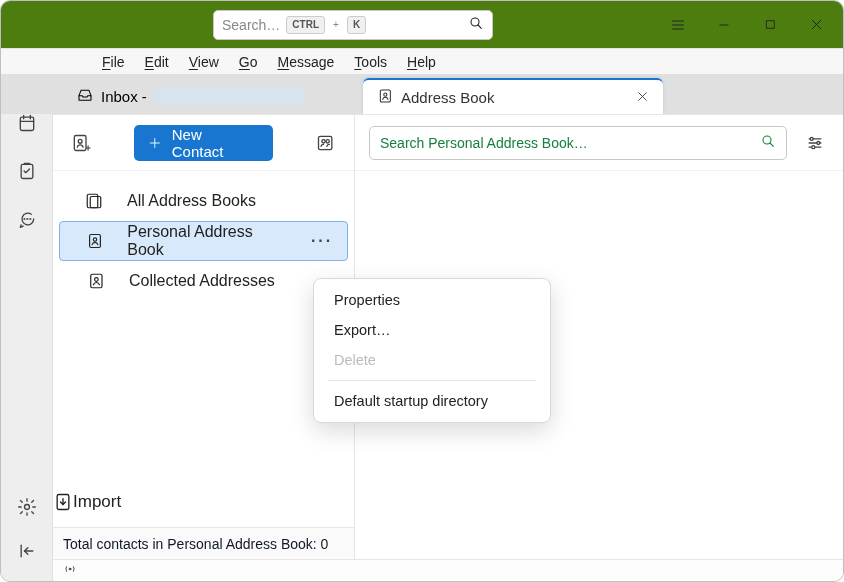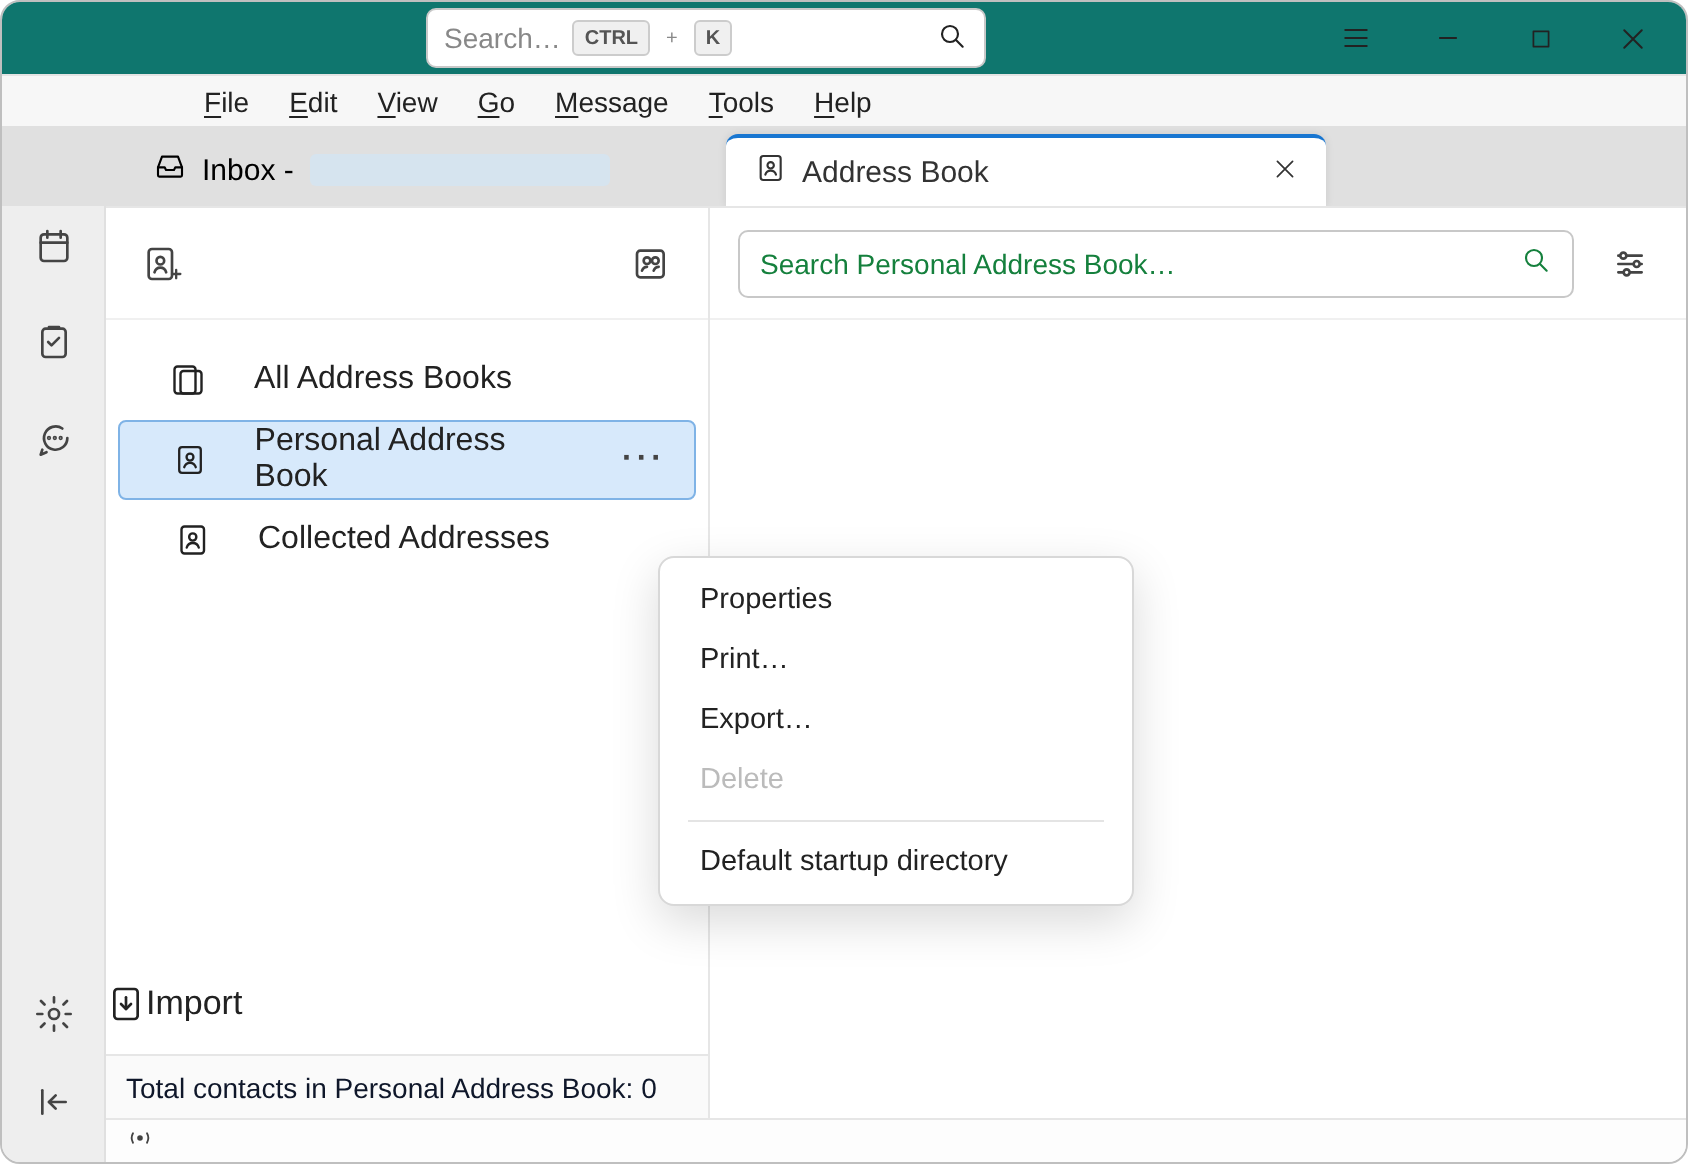--- a/index.html
+++ b/index.html
@@ -17,24 +17,24 @@
     background: #f2f2f2;
     border: 1px solid #bfbfbf;
     border-radius: 10px;
     position: relative;
     overflow: hidden;
     display: flex;
     flex-direction: column;
   }
   
   .titlebar {
-    height: 36px;
+    height: 47px;
     display: flex;
     align-items: center;
-    background: #0f766e;
+    background: #4d7c0f;
     padding: 0 4px;
   }
   .titlebar .spacer { flex: 1; }
   .search-box {
     margin-left: 160px;
     width: 280px; height: 30px;
     background: #fff;
     border: 1px solid #c8c8c8;
     border-radius: 5px;
     display: flex; align-items: center;
@@ -245,21 +245,21 @@
   }
   .contact-search .mag { margin-left: auto; }
   .display-toggle {
     width: 28px; height: 28px;
     display: flex; align-items: center; justify-content: center;
     color: #444;
   }
   
   .context-menu {
     position: absolute;
-    left: 328px;
+    left: 312px;
     top: 277px;
     width: 238px;
     background: #fff;
     border: 1px solid #d8d8d8;
     border-radius: 8px;
     box-shadow: 0 8px 24px rgba(0,0,0,.15);
     padding: 6px 4px;
     z-index: 50;
   }
   .context-menu .cm-item {
@@ -429,20 +429,26 @@
       <div class="pane-left">
         <div class="left-toolbar">
           <div class="tbicon">
             <svg width="20" height="20" viewBox="0 0 24 24">
                 <rect x="4" y="3" width="14" height="18" rx="2"></rect>
                 <circle cx="11" cy="10" r="2.3"></circle>
                 <path d="M7.5 17c.5-1.8 1.8-2.8 3.5-2.8s3 .9 3.5 2.8"></path>
                 <path d="M18 18h5M20.5 15.5v5" stroke-width="1.4"></path>
               </svg>
           </div>
+          <div class="new-contact-btn">
+            <svg width="14" height="14" viewBox="0 0 24 24" stroke="#fff">
+                <path d="M12 4v16M4 12h16"></path>
+              </svg>
+            <span>New Contact</span>
+          </div>
           <div class="tbicon" style="margin-left:auto;">
             <svg width="20" height="20" viewBox="0 0 24 24">
                 <rect x="3" y="4" width="16" height="16" rx="2"></rect>
                 <circle cx="9" cy="10" r="2"></circle>
                 <circle cx="14" cy="10" r="2"></circle>
                 <path d="M6 16c.5-1.5 1.8-2.3 3-2.3M13 16c.5-1.5 1.8-2.3 3-2.3"></path>
               </svg>
           </div>
         </div>
 
@@ -517,20 +523,19 @@
             <path d="M6 8a8 8 0 0 0 0 8M18 8a8 8 0 0 1 0 8"></path>
             <circle cx="12" cy="12" r="1.6" fill="currentColor"></circle>
           </svg>
       </span>
     </div>
 
   </div>
 
   <div class="context-menu">
     <div class="cm-item">Properties</div>
-    <div class="cm-item">Print…</div>
     <div class="cm-item">Export…</div>
     <div class="cm-item disabled">Delete</div>
     <div class="cm-sep"></div>
     <div class="cm-item">Default startup directory</div>
   </div>
 
 </div>
 
 </body></html>

